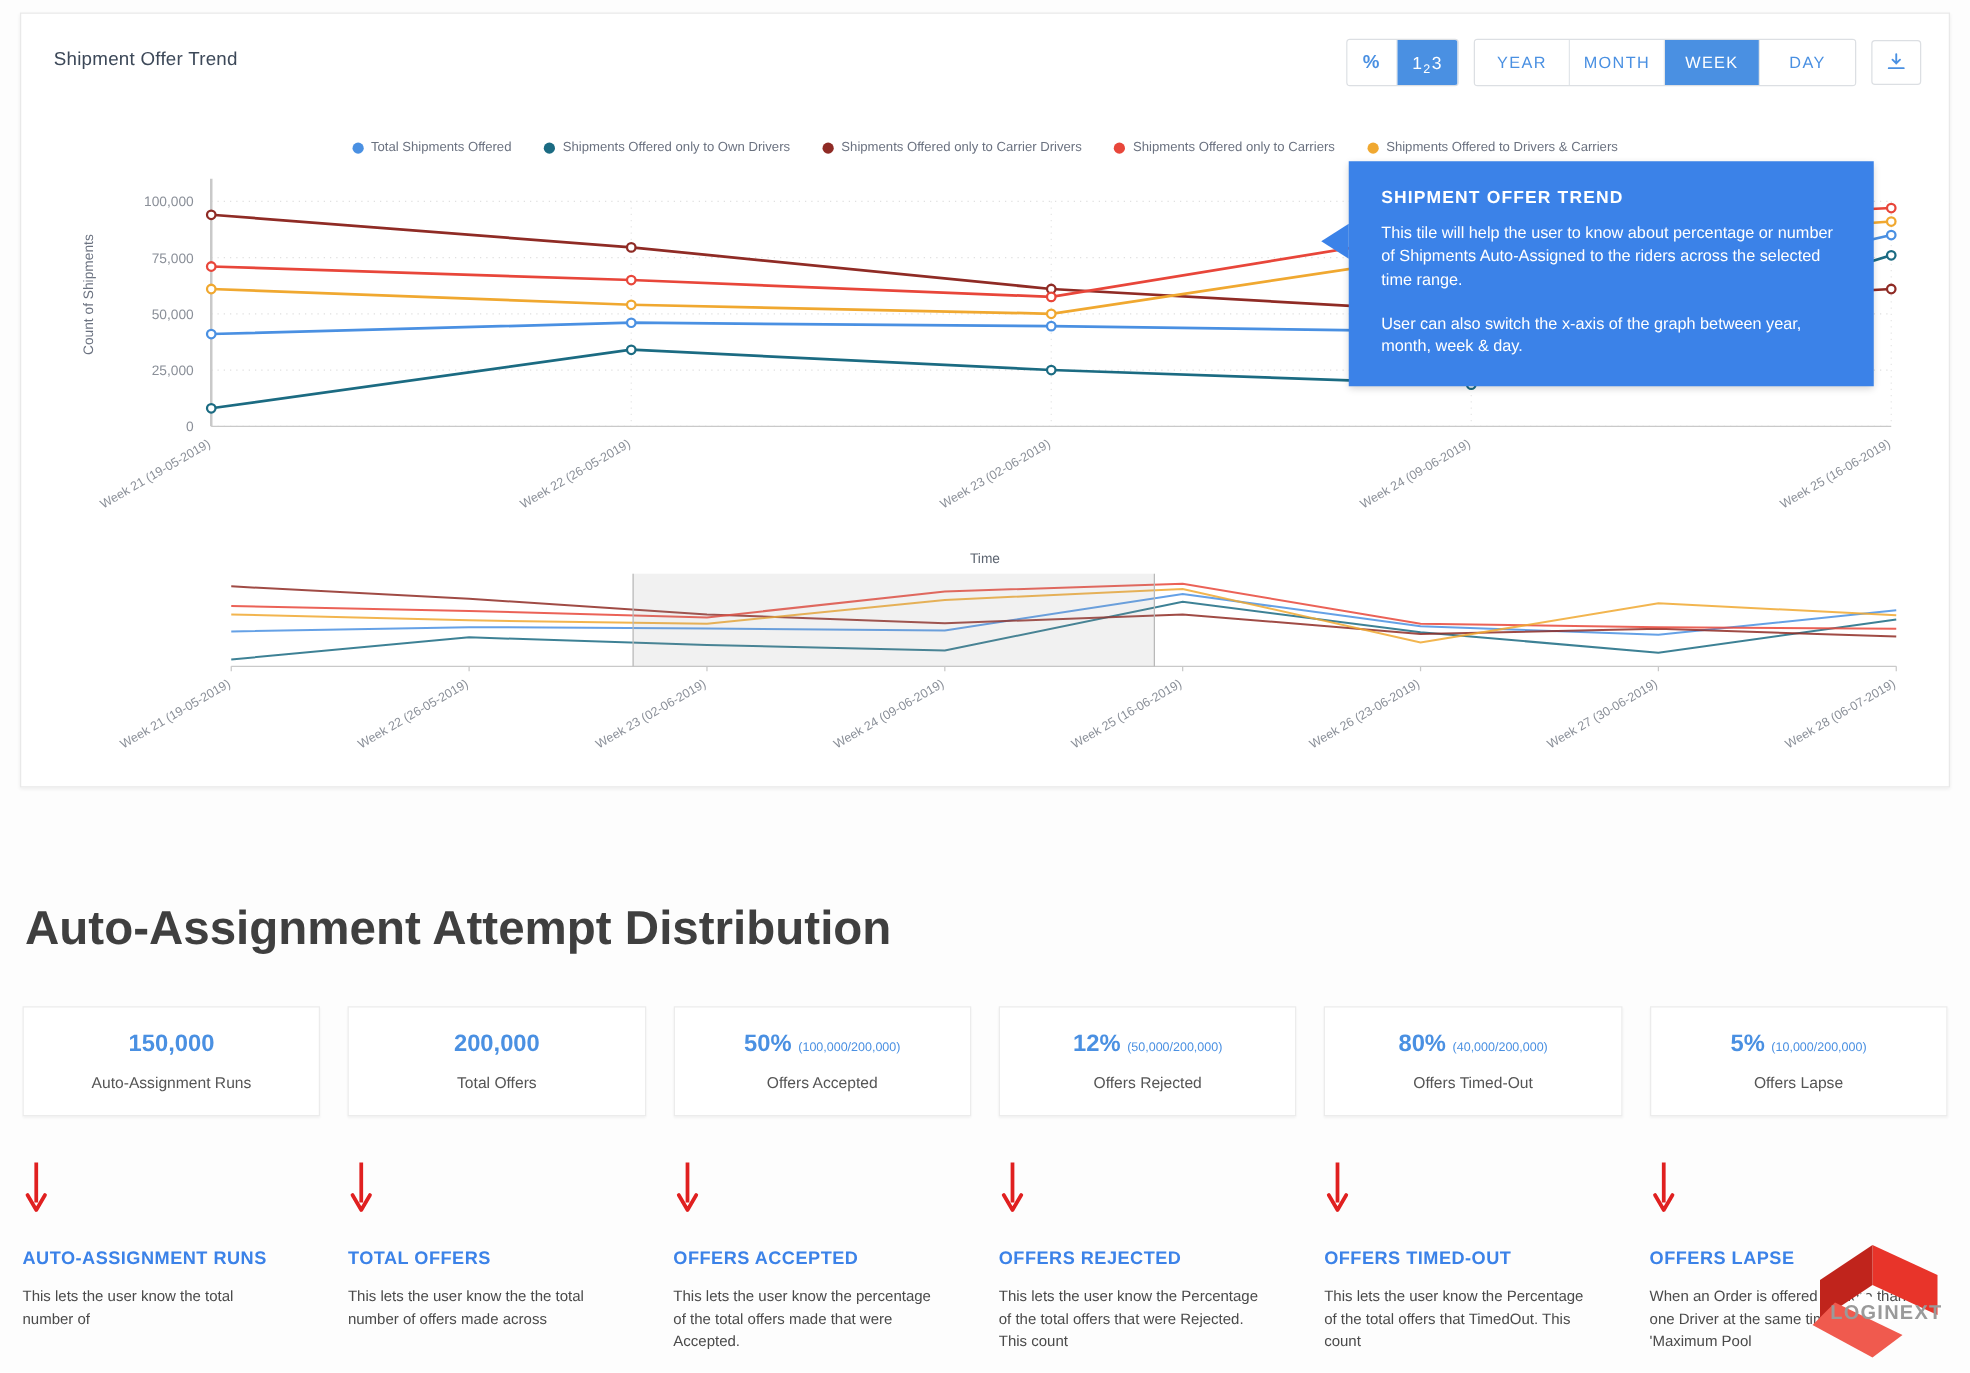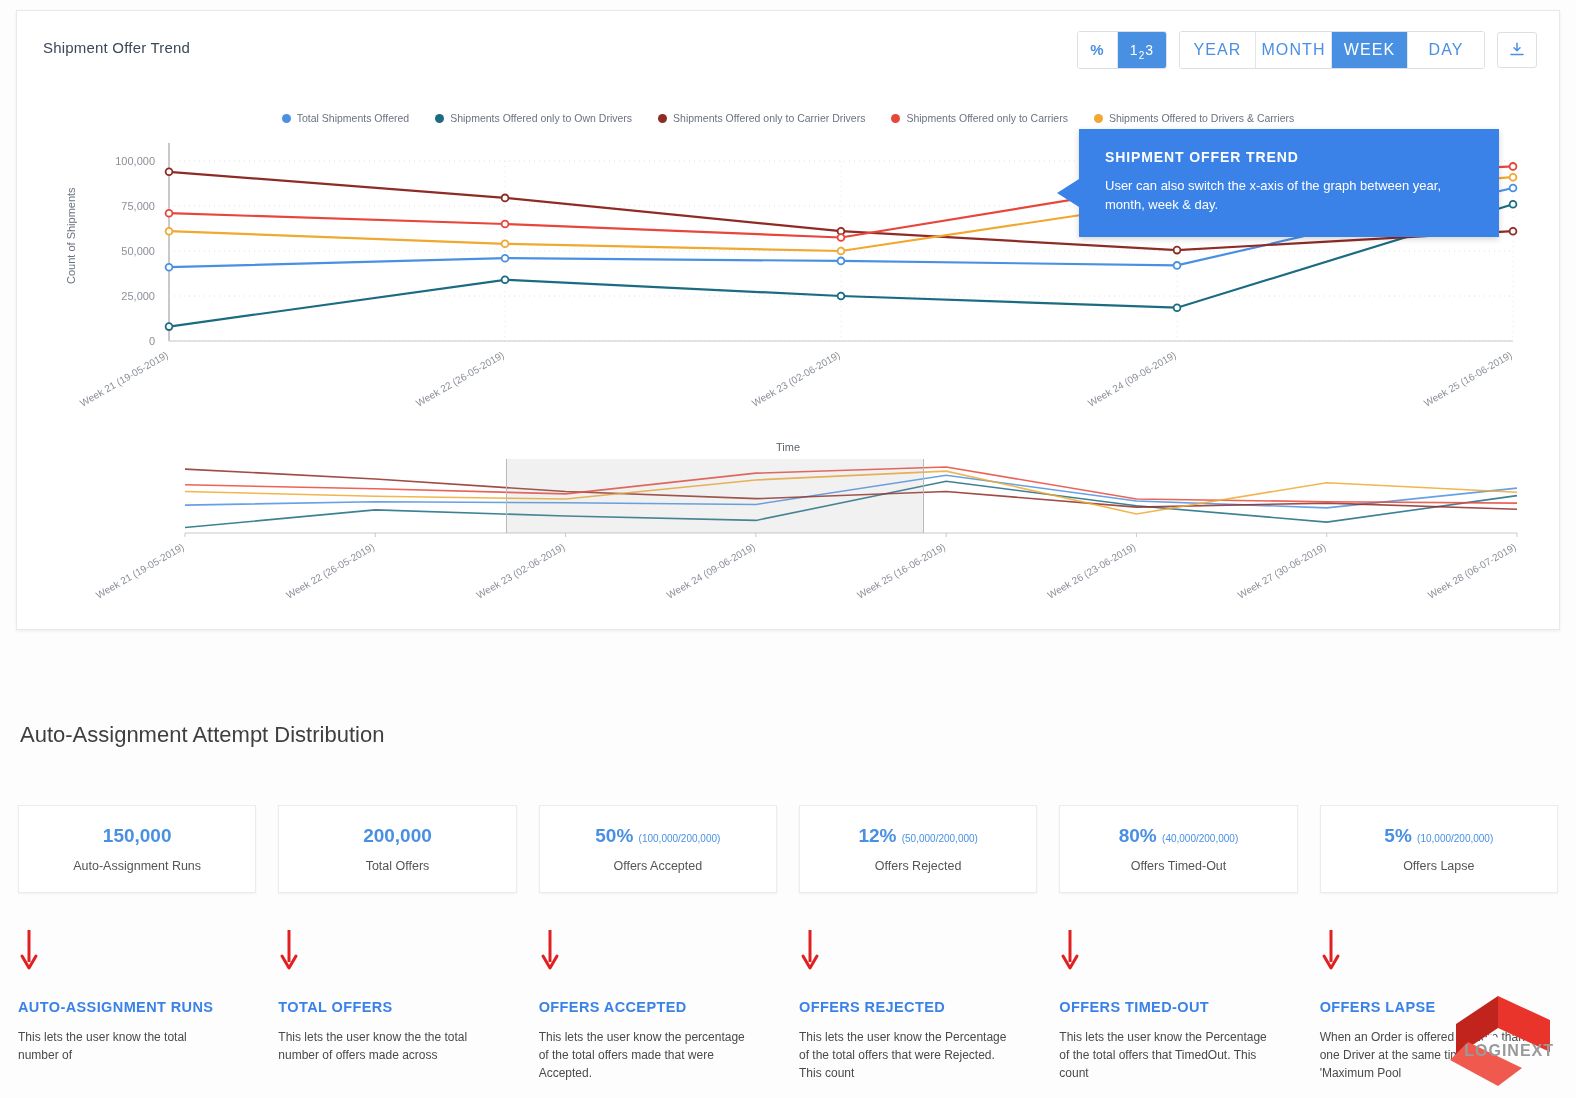--- a/index.html
+++ b/index.html
@@ -20,21 +20,21 @@
   #card-title {
     position:absolute; left:26px; top:28px;
     font-size:15px; color:#3c4858; letter-spacing:.2px;
   }
 
   
   #toolbar { position:absolute; right:22px; top:20px; display:flex; align-items:center; gap:12px; }
   .btn-group { display:flex; border:1px solid #dcdfe3; border-radius:3px; overflow:hidden; background:#fff; }
   .tbtn {
     min-width:76px; height:36px; line-height:36px; text-align:center;
-    font-size:16px; letter-spacing:1.1px; color:#4a90e2; background:#fff;
+    font-size:13px; letter-spacing:1.1px; color:#4a90e2; background:#fff;
     border-right:1px solid #e2e6ea; cursor:pointer; user-select:none;
     font-weight:500;
   }
   .tbtn:last-child { border-right:none; }
   .tbtn.active { background:#4a90e2; color:#fff; }
   .tbtn.icon-btn { min-width:40px; font-size:15px; font-weight:700; }
   .tbtn.num-btn { min-width:48px; font-size:14px; }
   .tbtn.num-btn sub { font-size:10px; }
   #download-btn {
     width:40px; height:36px; display:flex; align-items:center; justify-content:center;
@@ -81,21 +81,21 @@
     border-right:22px solid #3b82e8;
   }
   #callout-mag { left:57px; top:390px; width:420px; }
   #callout-mag:after {
     content:""; position:absolute; right:-20px; top:62px;
     border-top:13px solid transparent; border-bottom:13px solid transparent;
     border-left:20px solid #3b82e8;
   }
 
   
-  #dist-title { position:absolute; left:20px; top:722px; font-size:22px; color:#3f3f3f; font-weight:400; }
+  #dist-title { position:absolute; left:20px; top:722px; font-size:38px; color:#3f3f3f; font-weight:700; }
 
   #cards { position:absolute; left:18px; top:805px; width:1540px; display:flex; gap:22px; }
   .stat-card {
     flex:1 1 0; height:88px; background:#fff; border:1px solid #ececec;
     box-shadow:0 1px 2px rgba(0,0,0,.05);
     display:flex; flex-direction:column; align-items:center; justify-content:center; gap:12px;
   }
   .stat-value { font-size:19px; color:#4a90e2; font-weight:700; }
   .stat-value .frac { font-size:10px; font-weight:400; }
   .stat-label { font-size:12.5px; color:#555; }
@@ -251,20 +251,21 @@
         <line x1="1309.7142857142856" y1="82" x2="1309.7142857142856" y2="86" stroke="#c9c9c9" stroke-width="1"></line>
         <text x="1309.7142857142856" y="98" font-size="10" fill="#8a8f98" font-family="&quot;Liberation Sans&quot;, sans-serif" transform="rotate(-30 1309.7142857142856 98)" text-anchor="end">Week 27 (30-06-2019)</text>
         <line x1="1500" y1="82" x2="1500" y2="86" stroke="#c9c9c9" stroke-width="1"></line>
         <text x="1500" y="98" font-size="10" fill="#8a8f98" font-family="&quot;Liberation Sans&quot;, sans-serif" transform="rotate(-30 1500 98)" text-anchor="end">Week 28 (06-07-2019)</text>
       </svg>
   </div>
   <div id="mag-sel"></div>
 
   <div class="callout" id="callout-trend">
     <h4>SHIPMENT OFFER TREND</h4>
+    <p>This tile will help the user to know about percentage or number of Shipments Auto-Assigned to the riders across the selected time range.</p>
     <p>User can also switch the x-axis of the graph between year, month, week &amp; day.</p>
   </div>
 
 </div>
 
 <div id="dist-title">Auto-Assignment Attempt Distribution</div>
 
 <div id="cards">
     <div class="stat-card">
       <div class="stat-value"><span>150,000</span></div>

